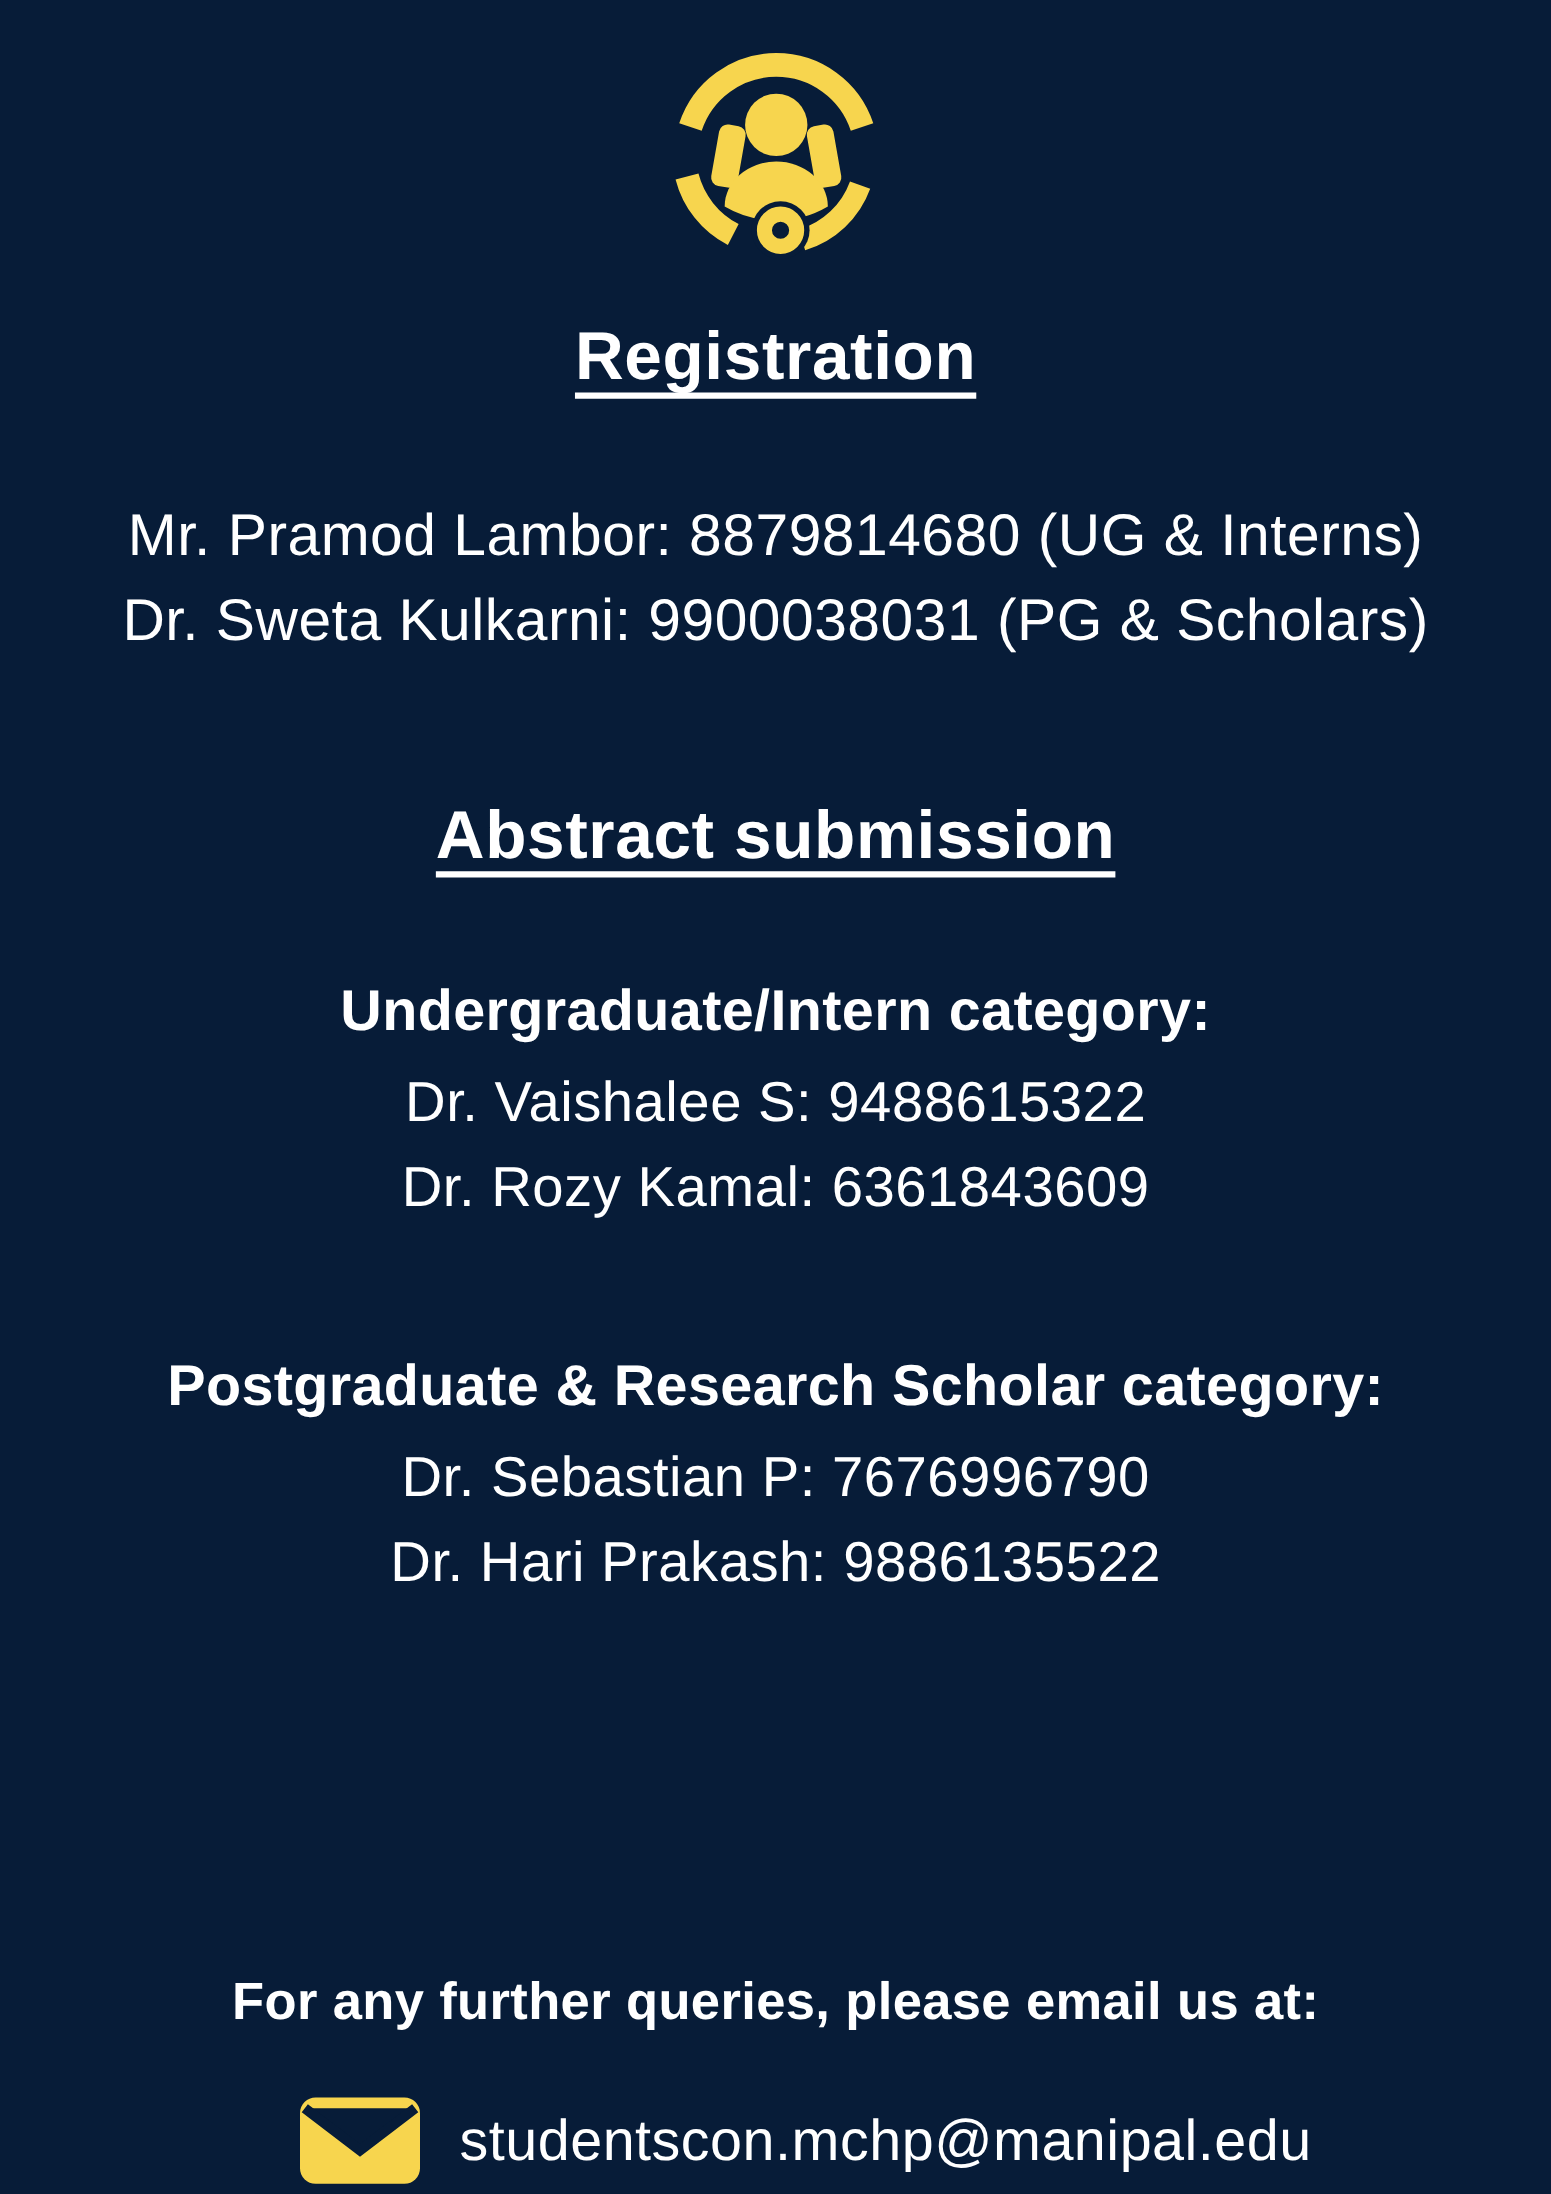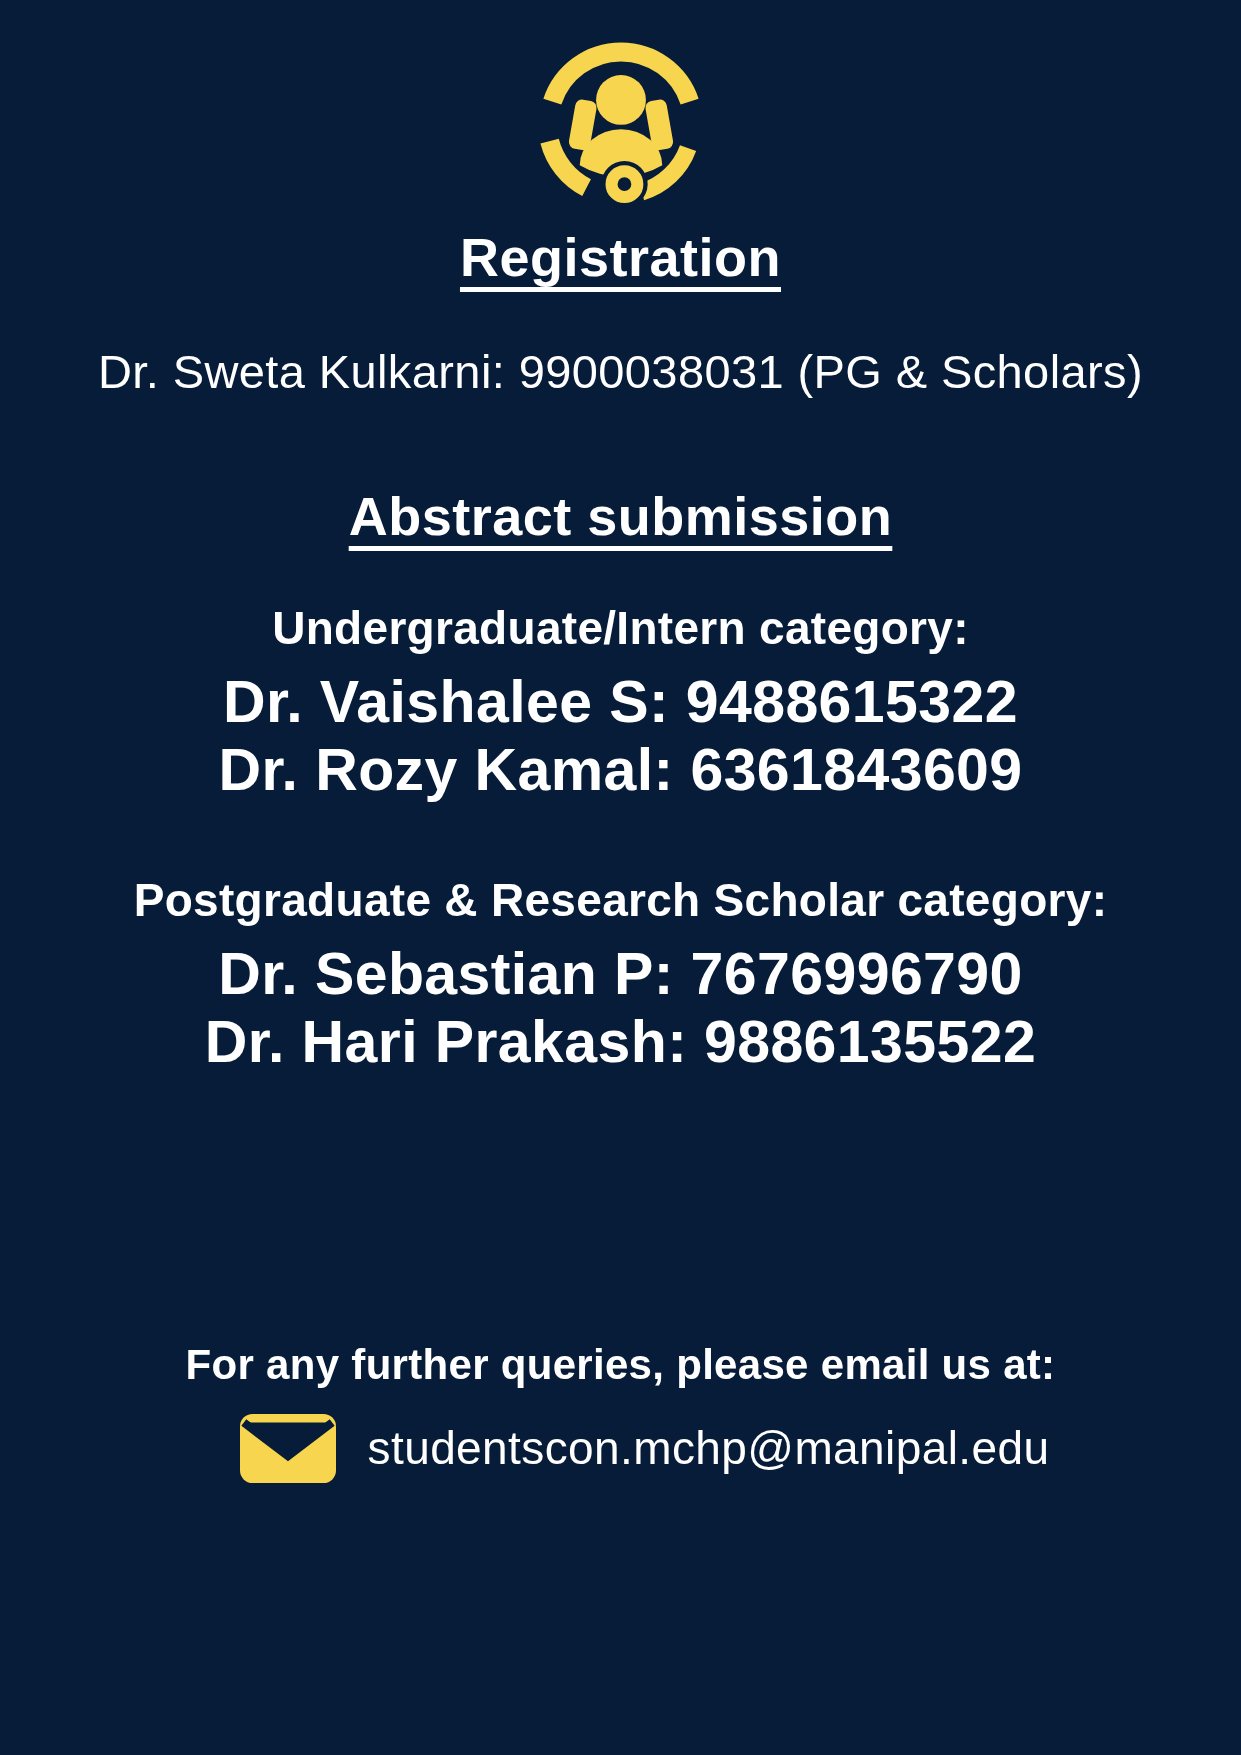--- a/index.html
+++ b/index.html
@@ -16,20 +16,21 @@
     width: 1241px;
     height: 1755px;
     margin: 0 auto;
     background: var(--bg);
     color: var(--fg);
     display: flex;
     flex-direction: column;
     align-items: center;
     padding-top: 38px;
     overflow: hidden;
+    gap: 28px;
   }
 
   .icon-wrap svg { display: block; width: 172px; height: 172px; }
   .ic-stroke { fill: none; stroke: var(--accent); }
   .ic-fill   { fill: var(--accent); }
   .ic-bg     { fill: var(--bg); }
 
   .underlined-title {
     font-size: 54px;
     font-weight: 700;
@@ -58,22 +59,22 @@
   .category-second { margin-top: 72px; }
 
   .category-label {
     font-size: 46px;
     font-weight: 700;
     letter-spacing: 0.3px;
     line-height: 48px;
   }
   .category-contacts {
     margin-top: 16px;
-    font-size: 59px;
-    font-weight: 700;
+    font-size: 45px;
+    font-weight: 400;
     letter-spacing: 0.4px;
     line-height: 68px;
   }
 
   .queries-label {
     margin-top: 263px;
     font-size: 42px;
     font-weight: 700;
     letter-spacing: 0.3px;
     line-height: 52px;
@@ -118,20 +119,21 @@
 
       <circle class="ic-bg" cx="52" cy="85" r="13.5"></circle>
 
       <circle class="ic-stroke" stroke-width="7" cx="52" cy="85" r="7.5"></circle>
     </svg>
   </div>
 
   <h1 class="underlined-title reg-title">Registration</h1>
 
   <div class="reg-contacts">
+    <div>Mr. Pramod Lambor: 8879814680 (UG &amp; Interns)</div>
     <div>Dr. Sweta Kulkarni: 9900038031 (PG &amp; Scholars)</div>
   </div>
 
   <h2 class="underlined-title abs-title">Abstract submission</h2>
 
   <section class="category category-first">
     <h3 class="category-label">Undergraduate/Intern category:</h3>
     <div class="category-contacts">
       <div>Dr. Vaishalee S: 9488615322</div>
       <div>Dr. Rozy Kamal: 6361843609</div>

